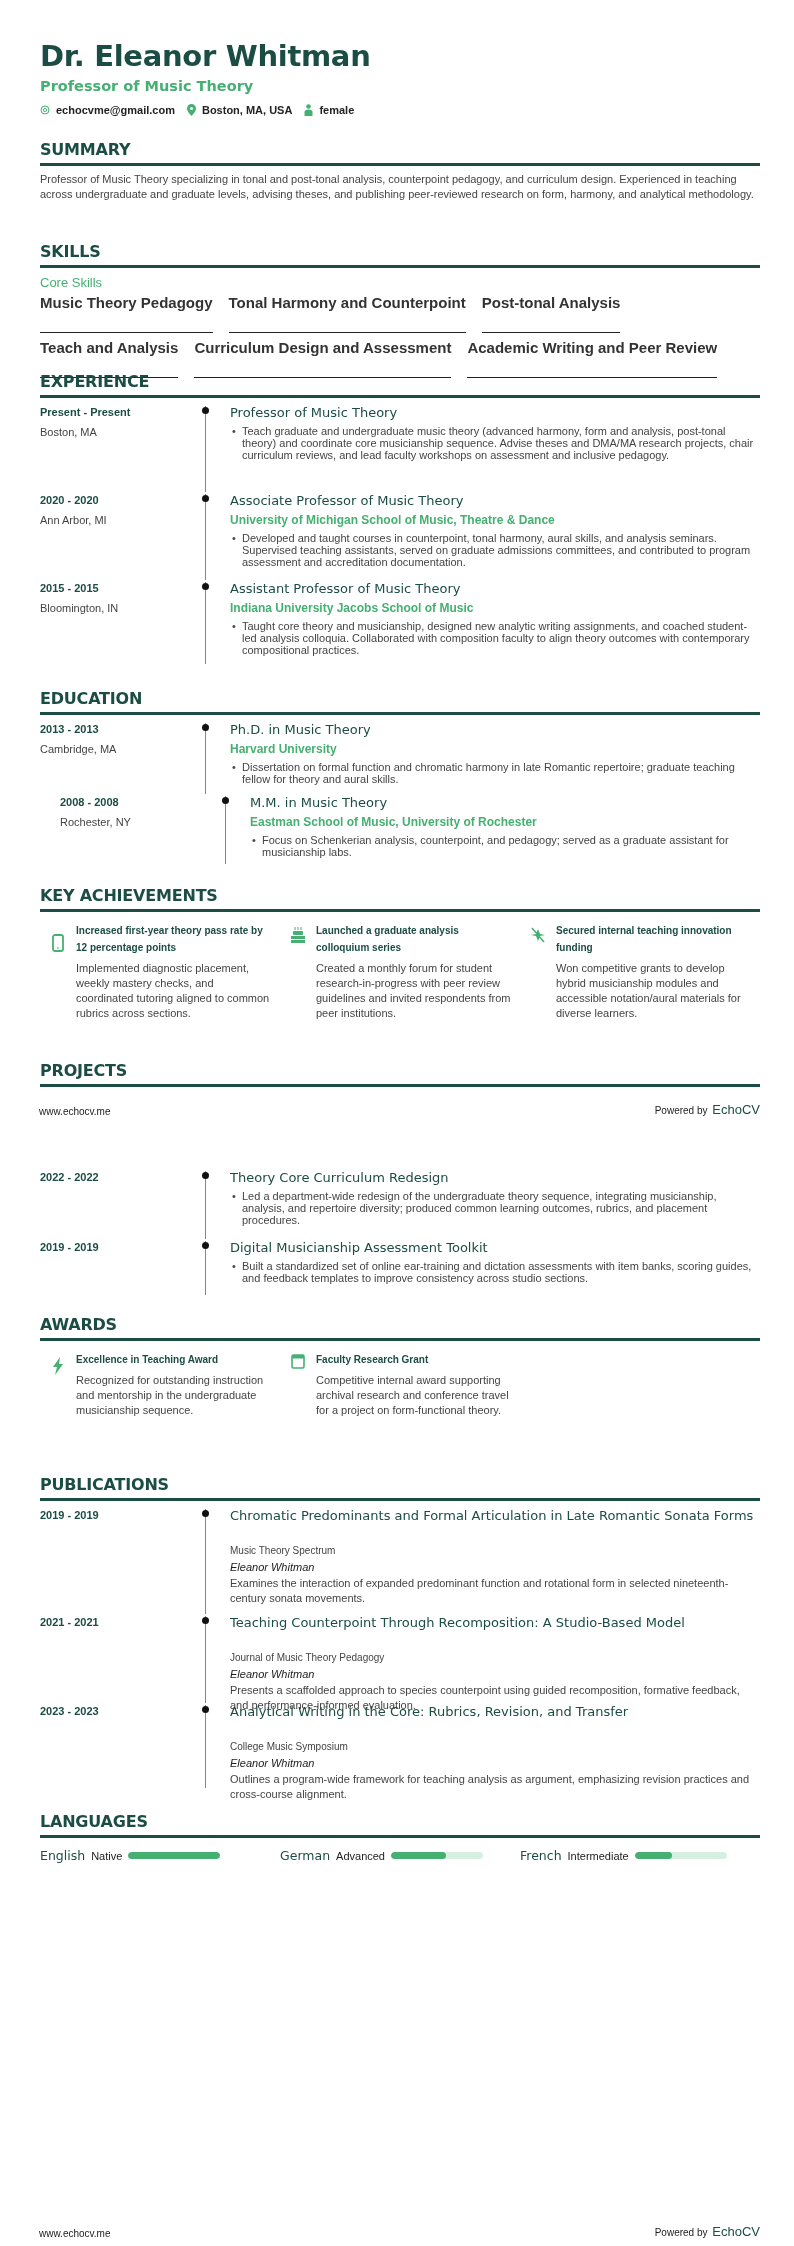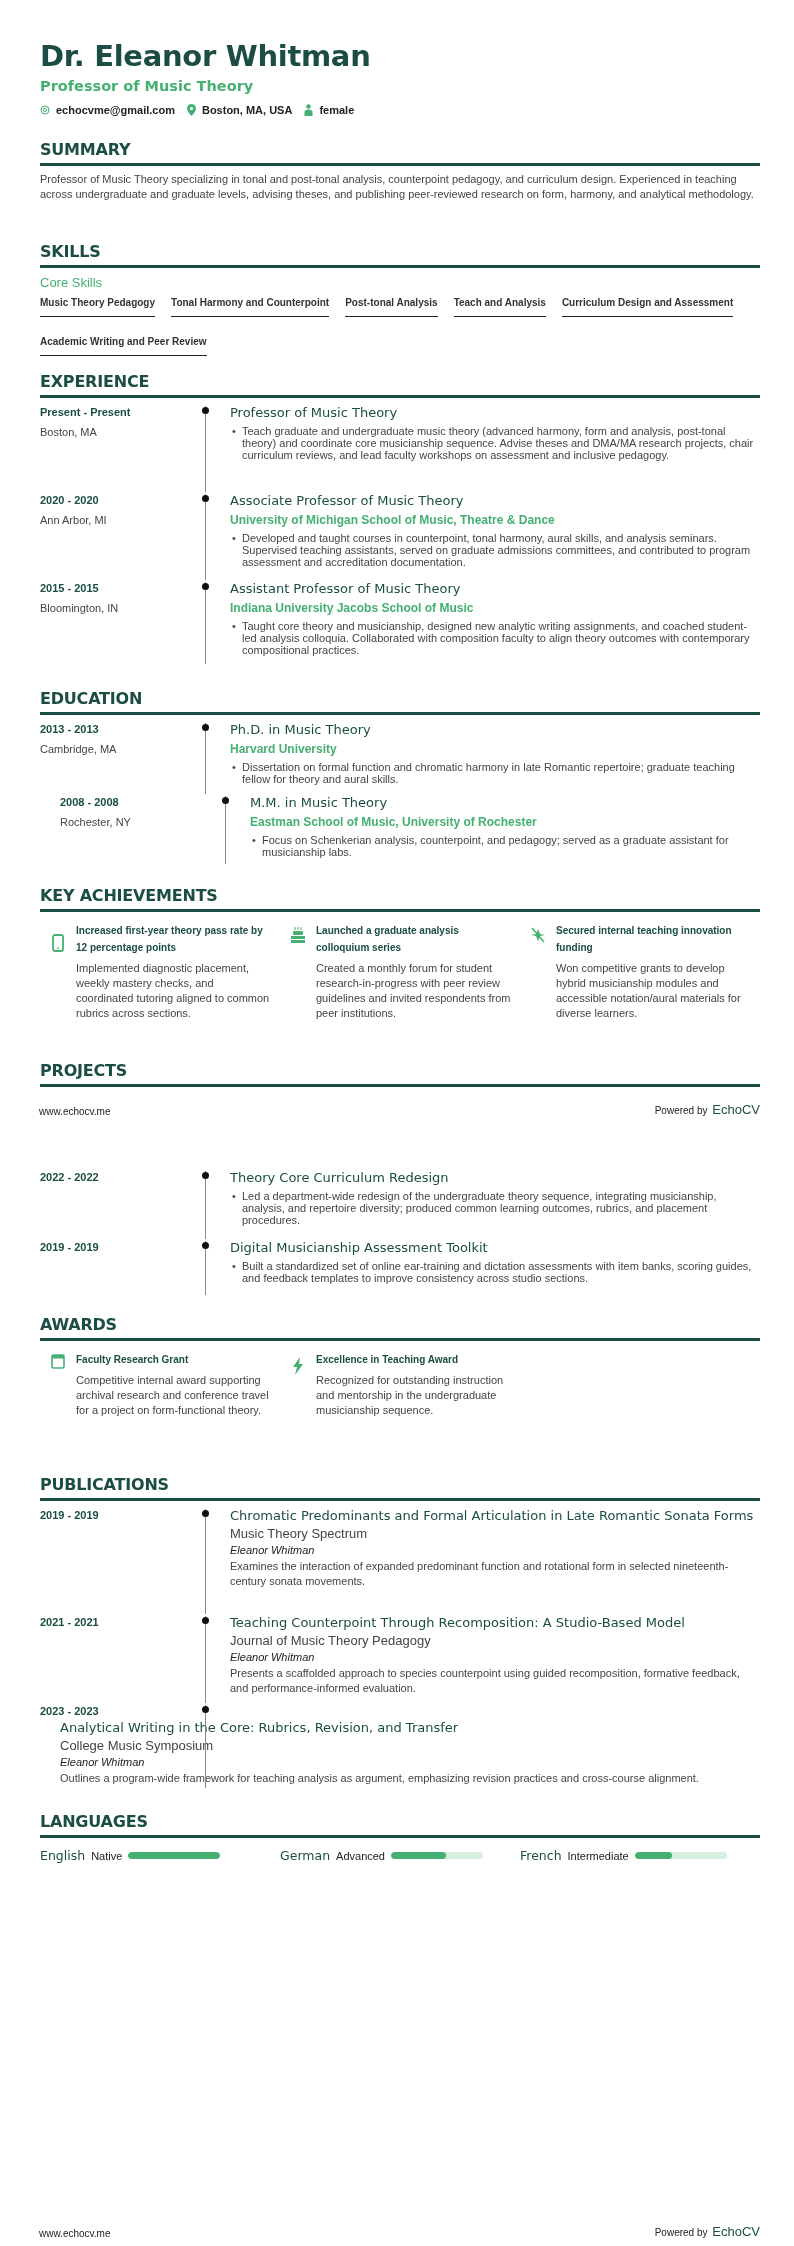--- a/index.html
+++ b/index.html
@@ -15,34 +15,34 @@
   .contact svg { margin-right: 6px; }
 
   .section { position: absolute; left: 0; width: 720px; }
   .sec-title { font-family: "DejaVu Sans", sans-serif; font-weight: bold; font-size: 16px; color: #1b4d44; line-height: 22px; letter-spacing: -0.2px; }
   .sec-rule { height: 3px; background: #1b4d44; margin-top: 2px; }
 
   .summary-text { font-size: 11px; line-height: 15px; color: #444; margin-top: 6px; }
 
   .skills-sub { font-size: 13px; color: #45b072; margin-top: 6px; line-height: 18px; }
   .skills-list { display: flex; flex-wrap: wrap; margin-top: 4px; }
-  .skill { font-size: 10px; font-weight: bold; color: #333; padding-bottom: 6px; border-bottom: 1.5px solid #222; margin-right: 16px; margin-bottom: 18px; line-height: 14px; }
+  .skill { font-size: 15px; font-weight: bold; color: #333; padding-bottom: 22px; border-bottom: 1.5px solid #222; margin-right: 16px; margin-bottom: 8px; line-height: 14px; }
 
   .tl-row { position: relative; display: flex; }
   .tl-left { width: 170px; flex: none; }
   .tl-date { font-size: 11px; font-weight: bold; color: #1b4d44; line-height: 16px; }
   .tl-loc { font-size: 11px; color: #444; margin-top: 5px; line-height: 14px; }
   .tl-line { position: absolute; left: 165px; top: 2px; bottom: 0; width: 1px; background: #888; }
   .tl-dot { position: absolute; left: 162px; top: 3px; width: 7px; height: 7px; border-radius: 50%; background: #111; }
   .tl-right { padding-left: 20px; flex: 1; padding-bottom: 6px; }
   .tl-role { font-family: "DejaVu Sans", sans-serif; font-size: 13px; color: #1b4d44; line-height: 18px; font-weight: normal; }
   .tl-org { font-size: 12px; font-weight: bold; color: #45b072; line-height: 18px; margin-top: 1px; }
   .tl-bullet { font-size: 11px; color: #444; line-height: 12px; padding-left: 12px; position: relative; margin-top: 3px; }
   .tl-bullet::before { content: "•"; position: absolute; left: 2px; top: 0; }
-  .pub-journal { font-size: 13px; color: #444; line-height: 16px; margin-top: 1px; }
+  .pub-journal { font-size: 10px; color: #444; line-height: 16px; margin-top: 18px; }
   .pub-author { font-size: 11px; font-style: italic; color: #222; line-height: 16px; }
   .pub-desc { font-size: 11px; color: #444; line-height: 15px; margin-top: 1px; }
 
   .ach-grid { display: flex; margin-top: 10px; }
   .ach { width: 240px; display: flex; }
   .ach-icon { width: 36px; flex: none; display: flex; justify-content: center; padding-top: 12px; }
   .ach-body { width: 195px; }
   .ach-title { font-family: Liberation Sans, sans-serif; font-weight: bold; font-size: 10px; color: #1b4d44; line-height: 17px; }
   .ach-desc { font-size: 11px; color: #444; line-height: 15px; margin-top: 5px; }
 
@@ -263,42 +263,42 @@
         <div class="tl-bullet">Built a standardized set of online ear-training and dictation assessments with item banks, scoring guides, and feedback templates to improve consistency across studio sections.</div>
       </div>
     </div>
   </div>
 
   <div class="section" style="top:1314px;">
     <div class="sec-title">AWARDS</div>
     <div class="sec-rule"></div>
     <div class="ach-grid" style="margin-top:10px;">
       <div class="ach">
+        <div class="ach-icon" style="padding-top:6px;">
+          <svg width="12" height="18" viewBox="0 0 12 18">
+              <path d="M8 0 L1 10 L5 10 L3 18 L11 7 L7 7 Z" fill="#45b072"></path>
+            </svg>
+        </div>
+        <div class="ach-body">
+          <div class="ach-title">Excellence in Teaching Award</div>
+          <div class="ach-desc">Recognized for outstanding instruction and mentorship in the undergraduate musicianship sequence.</div>
+        </div>
+      </div>
+      <div class="ach">
         <div class="ach-icon" style="padding-top:2px;">
           <svg width="14" height="16" viewBox="0 0 14 16">
               <rect x="1" y="2" width="12" height="13" rx="1.5" fill="none" stroke="#45b072" stroke-width="1.6"></rect>
               <rect x="1" y="2" width="12" height="3.5" fill="#45b072"></rect>
             </svg>
         </div>
         <div class="ach-body">
           <div class="ach-title">Faculty Research Grant</div>
           <div class="ach-desc">Competitive internal award supporting archival research and conference travel for a project on form-functional theory.</div>
         </div>
       </div>
-      <div class="ach">
-        <div class="ach-icon" style="padding-top:6px;">
-          <svg width="12" height="18" viewBox="0 0 12 18">
-              <path d="M8 0 L1 10 L5 10 L3 18 L11 7 L7 7 Z" fill="#45b072"></path>
-            </svg>
-        </div>
-        <div class="ach-body">
-          <div class="ach-title">Excellence in Teaching Award</div>
-          <div class="ach-desc">Recognized for outstanding instruction and mentorship in the undergraduate musicianship sequence.</div>
-        </div>
-      </div>
     </div>
   </div>
 
   <div class="section" style="top:1474px;">
     <div class="sec-title">PUBLICATIONS</div>
     <div class="sec-rule"></div>
     <div style="margin-top:6px;">
       <div class="tl-row" style="height:107px;">
         <div class="tl-line"></div>
         <div class="tl-dot"></div>
@@ -318,21 +318,21 @@
         <div class="tl-left">
           <div class="tl-date">2021 - 2021</div>
         </div>
         <div class="tl-right">
           <div class="tl-role">Teaching Counterpoint Through Recomposition: A Studio-Based Model</div>
           <div class="pub-journal">Journal of Music Theory Pedagogy</div>
           <div class="pub-author">Eleanor Whitman</div>
           <div class="pub-desc">Presents a scaffolded approach to species counterpoint using guided recomposition, formative feedback, and performance-informed evaluation.</div>
         </div>
       </div>
-      <div class="tl-row" style="height:85px;flex-direction:column;">
+      <div class="tl-row" style="height:85px;">
         <div class="tl-line"></div>
         <div class="tl-dot"></div>
         <div class="tl-left">
           <div class="tl-date">2023 - 2023</div>
         </div>
         <div class="tl-right">
           <div class="tl-role">Analytical Writing in the Core: Rubrics, Revision, and Transfer</div>
           <div class="pub-journal">College Music Symposium</div>
           <div class="pub-author">Eleanor Whitman</div>
           <div class="pub-desc">Outlines a program-wide framework for teaching analysis as argument, emphasizing revision practices and cross-course alignment.</div>

